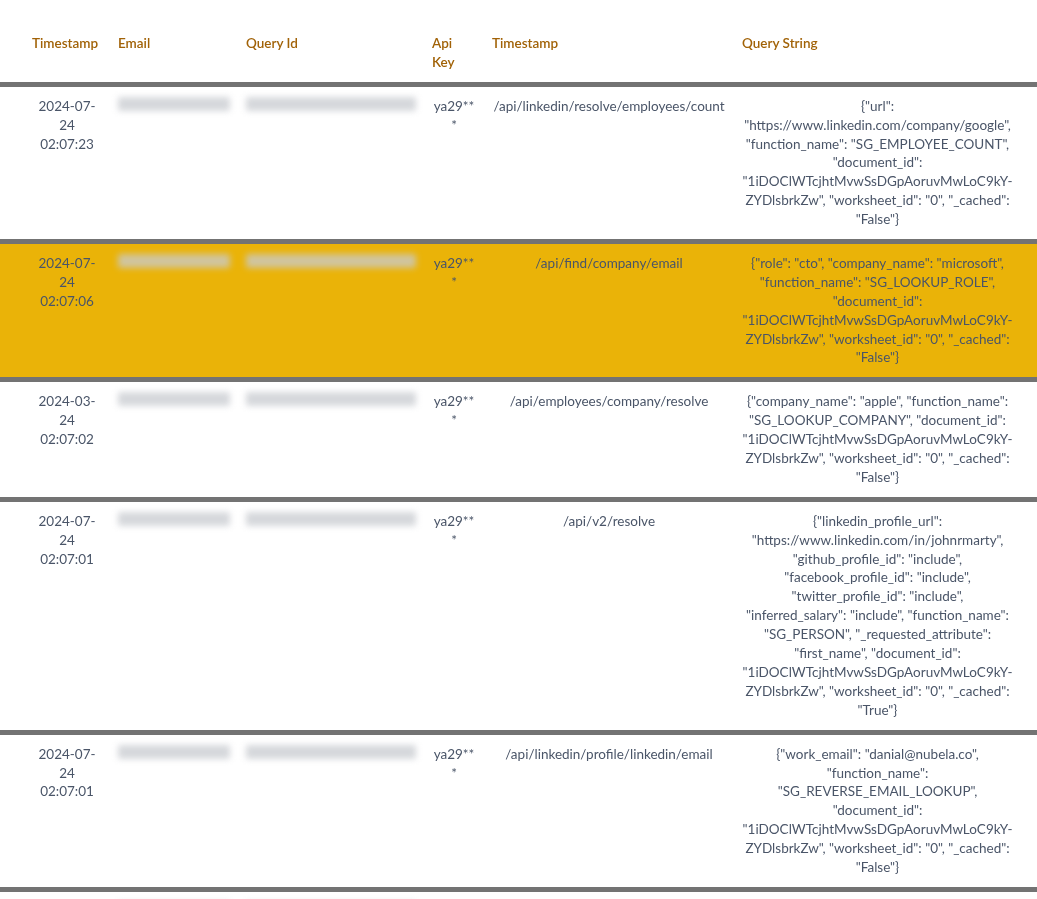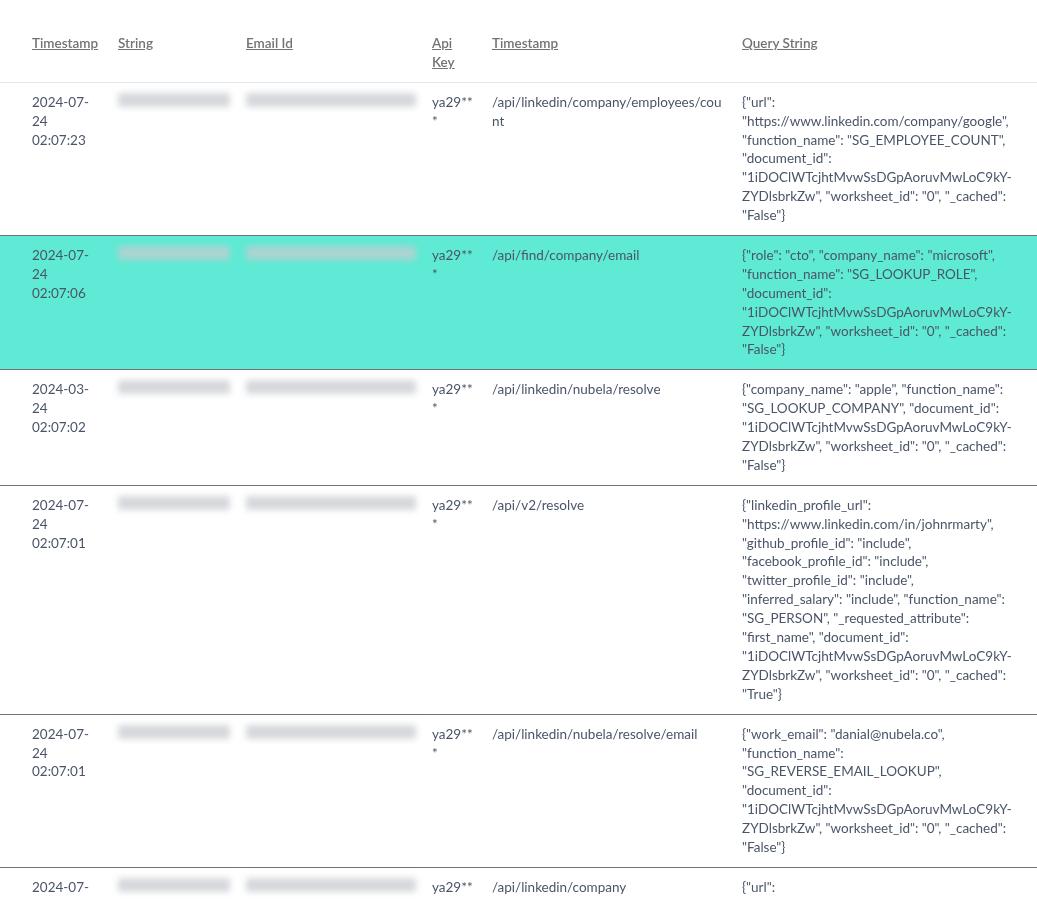--- a/index.html
+++ b/index.html
@@ -24,33 +24,33 @@
     padding: 10px 8px;
     text-align: left;
     vertical-align: top;
     font-size: 13.5px;
     line-height: 1.4;
     word-wrap: break-word;
     overflow-wrap: break-word;
   }
   thead th {
     font-weight: 600;
-    color: #737373;
+    color: #a16207;
     border-bottom: 1px solid #e2e8f0;
     background: #ffffff;
     padding-top: 34px;
     padding-bottom: 10px;
-    text-decoration: underline;
   }
   tbody td {
-    border-top: 1px solid #737373;
+    border-top: 5px solid #737373;
     color: #4a5568;
+    text-align: center;
   }
   tbody tr.highlight td {
-    background: #5eead4;
+    background: #eab308;
   }
   col.col-lead   { width: 24px; }
   col.col-ts     { width: 86px; }
   col.col-email  { width: 128px; }
   col.col-uid    { width: 186px; }
   col.col-api    { width: 60px; }
   col.col-ep     { width: 250px; }
   col.col-qs     { width: 287px; }
   col.col-trail  { width: 16px; }
   .blurred {
@@ -75,76 +75,76 @@
       <col class="col-uid">
       <col class="col-api">
       <col class="col-ep">
       <col class="col-qs">
       <col class="col-trail">
     </colgroup>
     <thead>
       <tr>
         <th></th>
         <th>Timestamp</th>
-        <th>String</th>
-        <th>Email Id</th>
+        <th>Email</th>
+        <th>Query Id</th>
         <th>Api Key</th>
         <th>Timestamp</th>
         <th>Query String</th>
         <th></th>
       </tr>
     </thead>
     <tbody id="tbody">
         <tr>
           <td></td>
           <td>2024-07-24 02:07:23</td>
           <td><span class="blurred"></span></td>
           <td><span class="blurred"></span></td>
           <td>ya29***</td>
-          <td>/api/linkedin/company/employees/count</td>
+          <td>/api/linkedin/resolve/employees/count</td>
           <td>{"url": "https://www.linkedin.com/company/google", "function_name": "SG_EMPLOYEE_COUNT", "document_id": "1iDOClWTcjhtMvwSsDGpAoruvMwLoC9kY-ZYDlsbrkZw", "worksheet_id": "0", "_cached": "False"}</td>
           <td></td>
         </tr>
         <tr class="highlight">
           <td></td>
           <td>2024-07-24 02:07:06</td>
           <td><span class="blurred"></span></td>
           <td><span class="blurred"></span></td>
           <td>ya29***</td>
           <td>/api/find/company/email</td>
           <td>{"role": "cto", "company_name": "microsoft", "function_name": "SG_LOOKUP_ROLE", "document_id": "1iDOClWTcjhtMvwSsDGpAoruvMwLoC9kY-ZYDlsbrkZw", "worksheet_id": "0", "_cached": "False"}</td>
           <td></td>
         </tr>
         <tr>
           <td></td>
           <td>2024-03-24 02:07:02</td>
           <td><span class="blurred"></span></td>
           <td><span class="blurred"></span></td>
           <td>ya29***</td>
-          <td>/api/linkedin/nubela/resolve</td>
+          <td>/api/employees/company/resolve</td>
           <td>{"company_name": "apple", "function_name": "SG_LOOKUP_COMPANY", "document_id": "1iDOClWTcjhtMvwSsDGpAoruvMwLoC9kY-ZYDlsbrkZw", "worksheet_id": "0", "_cached": "False"}</td>
           <td></td>
         </tr>
         <tr>
           <td></td>
           <td>2024-07-24 02:07:01</td>
           <td><span class="blurred"></span></td>
           <td><span class="blurred"></span></td>
           <td>ya29***</td>
           <td>/api/v2/resolve</td>
           <td>{"linkedin_profile_url": "https://www.linkedin.com/in/johnrmarty", "github_profile_id": "include", "facebook_profile_id": "include", "twitter_profile_id": "include", "inferred_salary": "include", "function_name": "SG_PERSON", "_requested_attribute": "first_name", "document_id": "1iDOClWTcjhtMvwSsDGpAoruvMwLoC9kY-ZYDlsbrkZw", "worksheet_id": "0", "_cached": "True"}</td>
           <td></td>
         </tr>
         <tr>
           <td></td>
           <td>2024-07-24 02:07:01</td>
           <td><span class="blurred"></span></td>
           <td><span class="blurred"></span></td>
           <td>ya29***</td>
-          <td>/api/linkedin/nubela/resolve/email</td>
+          <td>/api/linkedin/profile/linkedin/email</td>
           <td>{"work_email": "danial@nubela.co", "function_name": "SG_REVERSE_EMAIL_LOOKUP", "document_id": "1iDOClWTcjhtMvwSsDGpAoruvMwLoC9kY-ZYDlsbrkZw", "worksheet_id": "0", "_cached": "False"}</td>
           <td></td>
         </tr>
         <tr>
           <td></td>
           <td>2024-07-24 02:07:01</td>
           <td><span class="blurred"></span></td>
           <td><span class="blurred"></span></td>
           <td>ya29***</td>
           <td>/api/linkedin/company</td>

